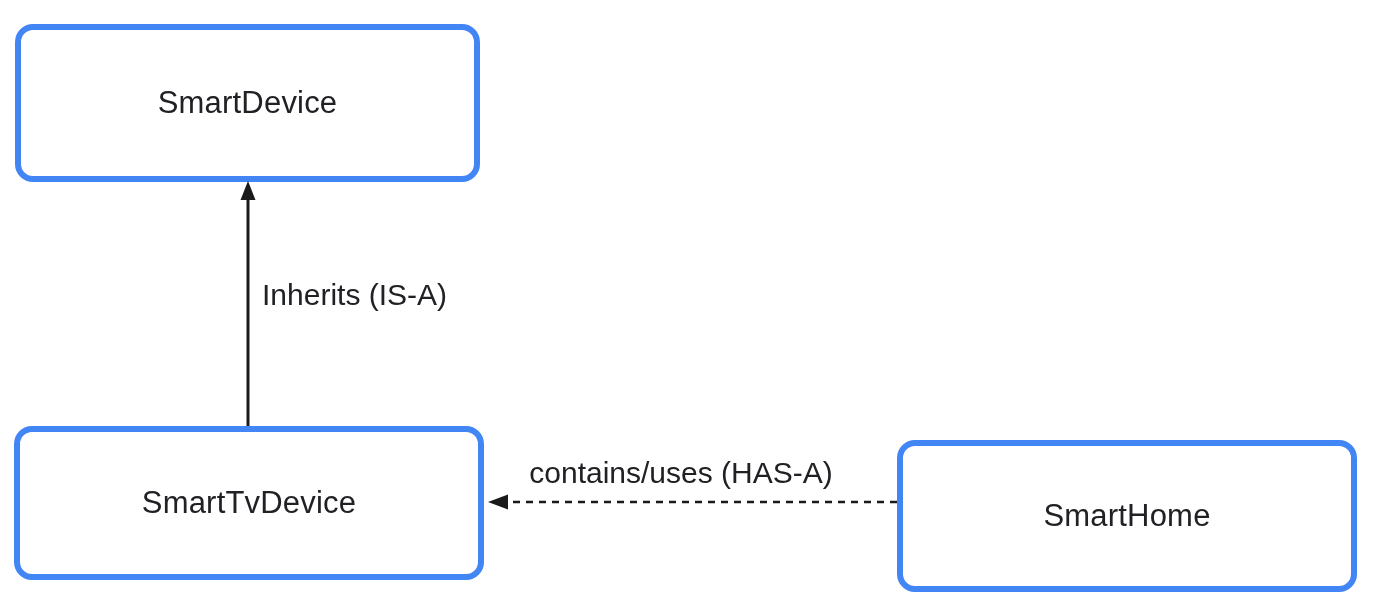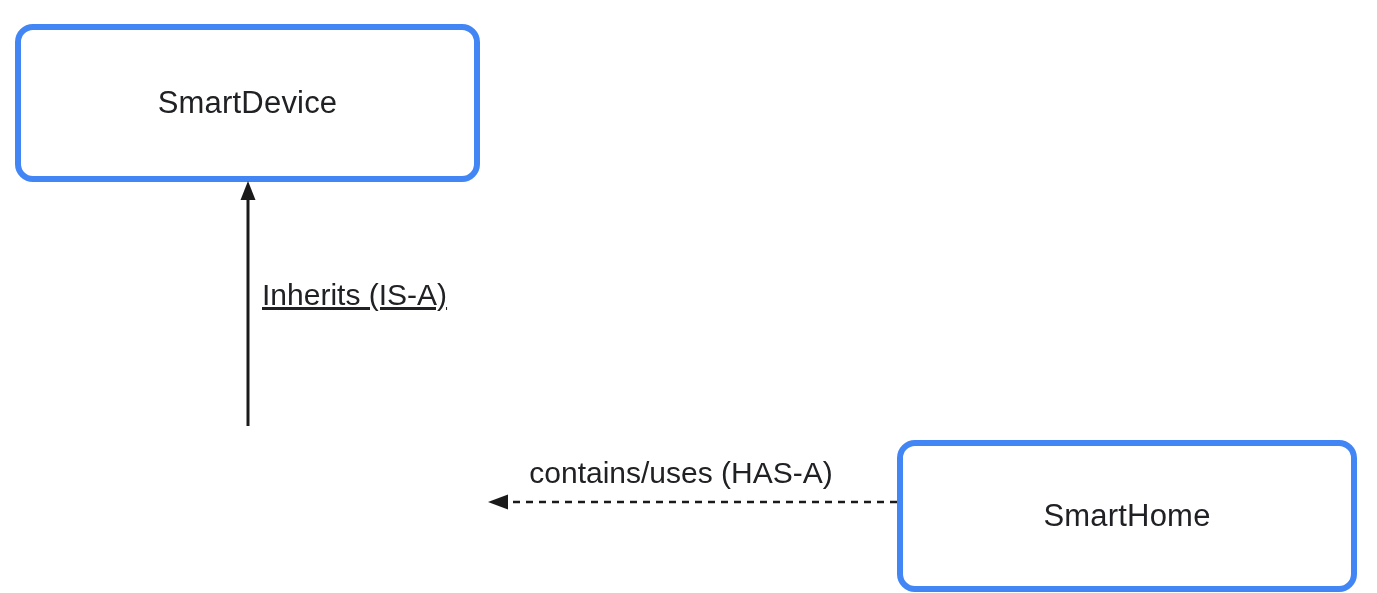--- a/index.html
+++ b/index.html
@@ -46,37 +46,39 @@
   .edge-label {
     position: absolute;
     font-size: 30px;
     font-weight: 400;
     color: #202124;
     white-space: nowrap;
   }
   #label-inherits {
     left: 262px;
     top: 278px;
-    text-decoration: underline;
   }
   #label-has-a {
     left: 681px;
     top: 456px;
     transform: translateX(-50%);
   }
 </style>
 </head>
 <body>
 
 <div class="canvas">
 
   <div class="node" id="node-smart-device">
     <span class="node-label">SmartDevice</span>
   </div>
 
+  <div class="node" id="node-smart-tv-device">
+    <span class="node-label">SmartTvDevice</span>
+  </div>
 
   <div class="node" id="node-smart-home">
     <span class="node-label">SmartHome</span>
   </div>
 
   <svg class="edges-layer" viewBox="0 0 1377 593" xmlns="http://www.w3.org/2000/svg" aria-hidden="true">
 
     <g>
       <line x1="248" y1="426" x2="248" y2="196" stroke-width="3" stroke="#1A1A1A"></line>
       <polygon points="248,181 240.5,200 255.5,200" fill="#1A1A1A"></polygon>

